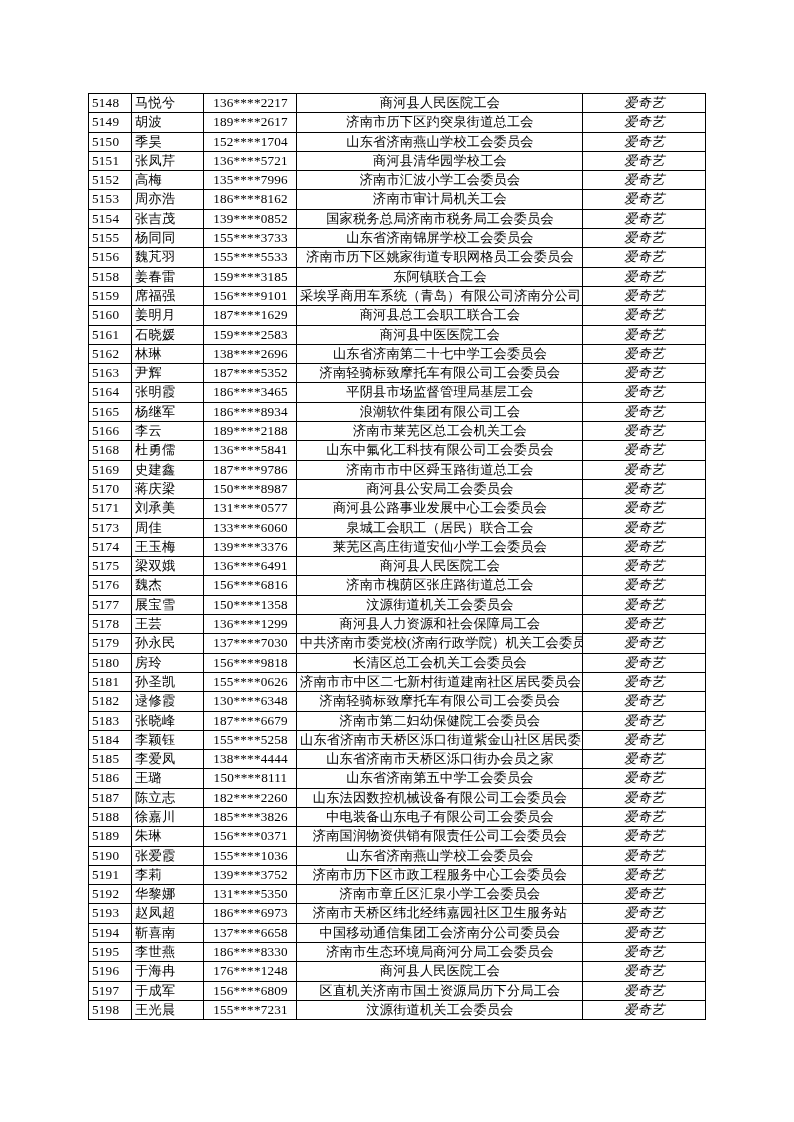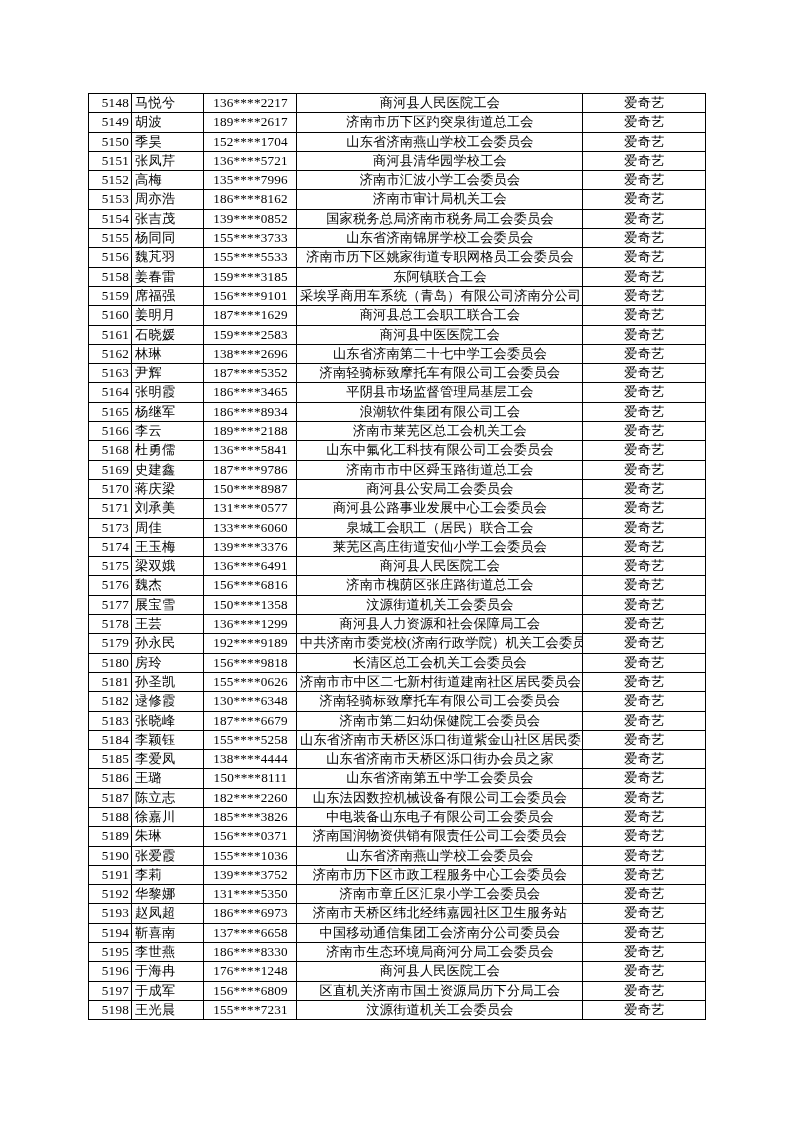--- a/index.html
+++ b/index.html
@@ -43,40 +43,41 @@
     vertical-align: middle;
     box-sizing: border-box;
   }
   col.c-seq    { width: 43px; }
   col.c-name   { width: 72px; }
   col.c-phone  { width: 93px; }
   col.c-org    { width: 286px; }
   col.c-plat   { width: 123px; }
 
   td.seq {
-    text-align: right;
+    text-align: left;
     letter-spacing: 0.2px;
   }
   td.name {
     text-align: left;
     letter-spacing: 0.3px;
     margin-top: 41px;
   }
   td.phone {
     text-align: center;
     letter-spacing: 0.2px;
     margin-top: 14px;
   }
   td.org {
     text-align: center;
     letter-spacing: 0.2px;
   }
   td.platform {
     text-align: center;
     letter-spacing: 0.5px;
+    font-style: italic;
   }
 </style>
 </head>
 <body>
 
 <div class="page">
   <div class="table-wrap">
     <table class="records">
       <colgroup>
         <col class="c-seq">
@@ -278,21 +279,21 @@
           <tr>
             <td class="seq">5178</td>
             <td class="name">王芸</td>
             <td class="phone">136****1299</td>
             <td class="org">商河县人力资源和社会保障局工会</td>
             <td class="platform">爱奇艺</td>
           </tr>
           <tr>
             <td class="seq">5179</td>
             <td class="name">孙永民</td>
-            <td class="phone">192****9189</td>
+            <td class="phone">137****7030</td>
             <td class="org">中共济南市委党校(济南行政学院）机关工会委员会</td>
             <td class="platform">爱奇艺</td>
           </tr>
           <tr>
             <td class="seq">5180</td>
             <td class="name">房玲</td>
             <td class="phone">156****9818</td>
             <td class="org">长清区总工会机关工会委员会</td>
             <td class="platform">爱奇艺</td>
           </tr>

